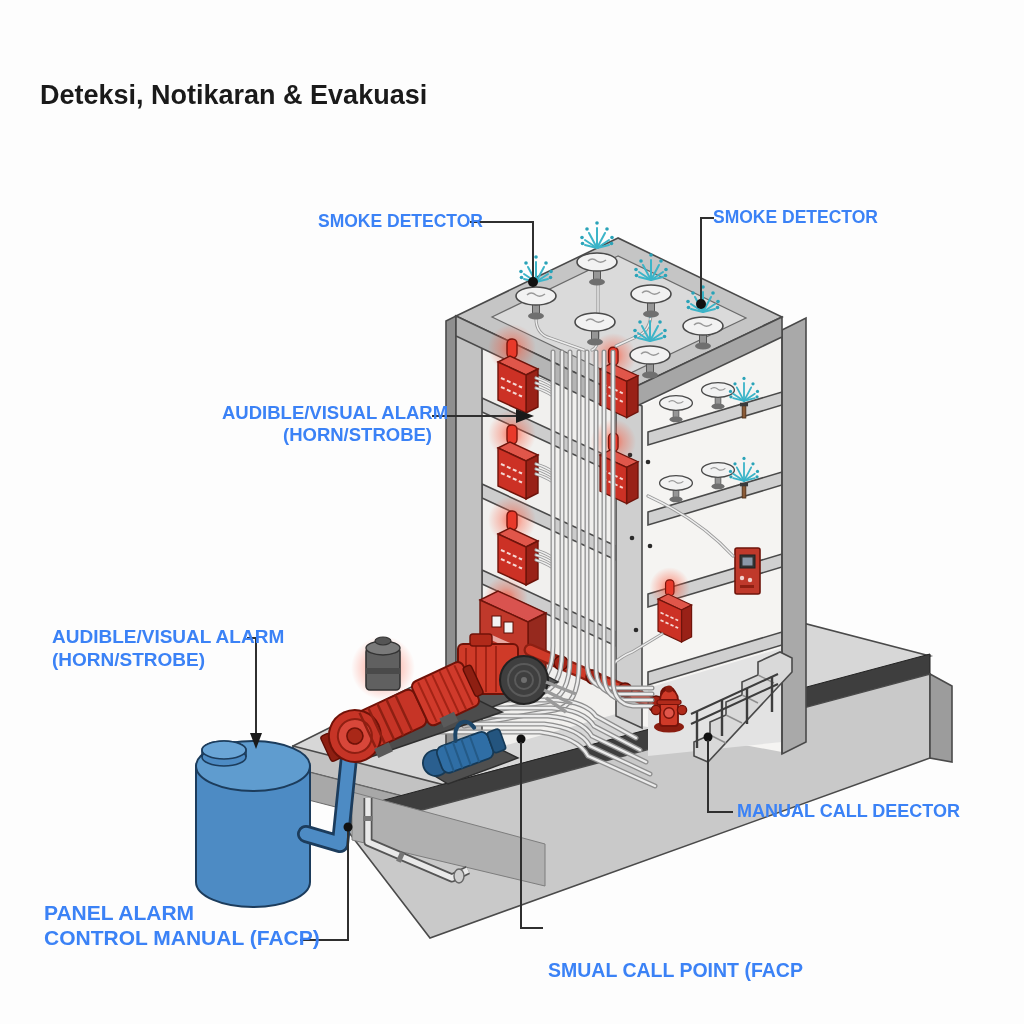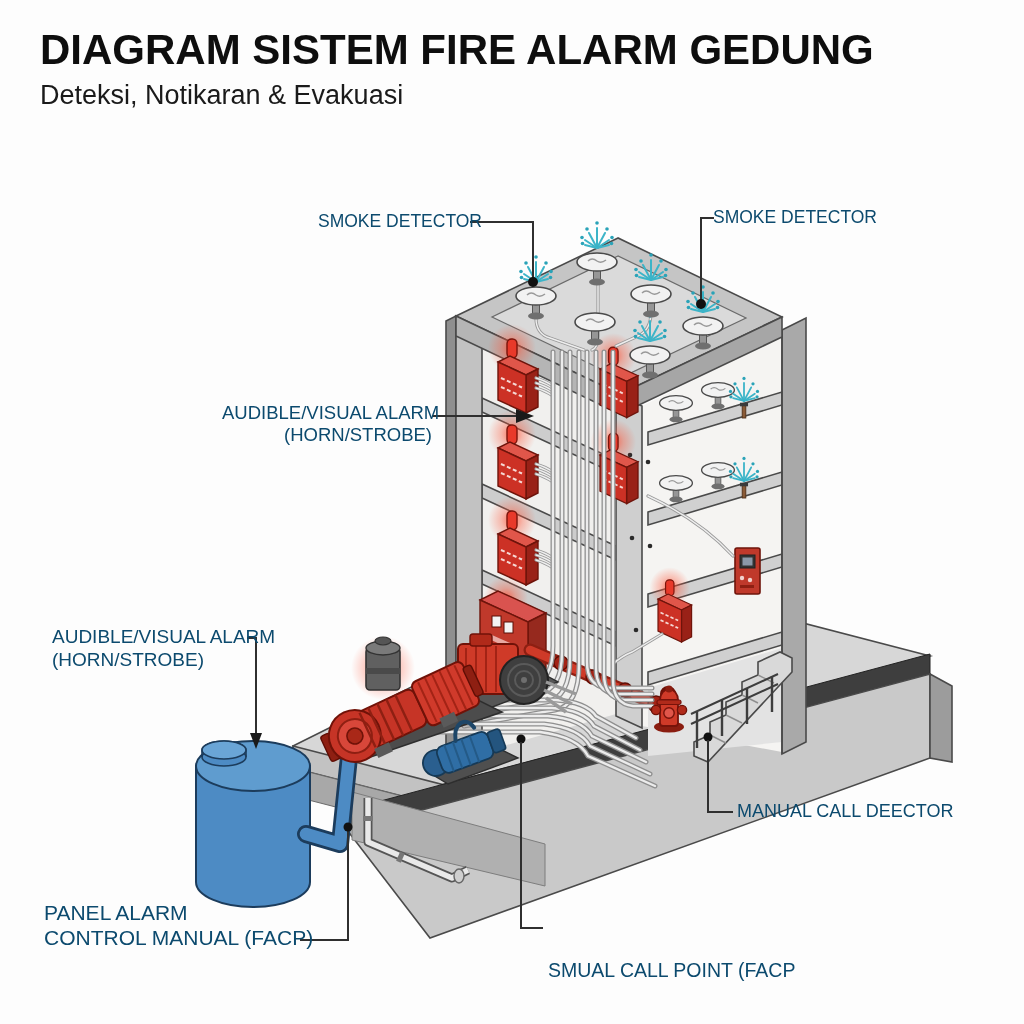--- a/index.html
+++ b/index.html
@@ -1,22 +1,22 @@
 <!DOCTYPE html>
 <html><head>
 <meta charset="utf-8">
 <style>
   html,body{margin:0;padding:0;background:#ffffff;}
   .canvas{position:relative;width:1024px;height:1024px;background:#fdfdfd;overflow:hidden;
           font-family:"Liberation Sans", sans-serif;}
   .canvas svg{position:absolute;left:0;top:0;}
   .ttl{position:absolute;left:40px;top:26px;font-size:42px;font-weight:700;color:#0e0e0e;
        letter-spacing:0px;white-space:nowrap;}
-  .sub{position:absolute;left:40px;top:80px;font-size:27px;font-weight:400;color:#1a1a1a;white-space:nowrap;}
-  .lbl{position:absolute;font-weight:400;color:#0c4a6e;font-size:18px;line-height:1.2;white-space:nowrap;}
+  .sub{position:absolute;left:40px;top:80px;font-size:27px;font-weight:700;color:#1a1a1a;white-space:nowrap;}
+  .lbl{position:absolute;font-weight:700;color:#3b82f6;font-size:18px;line-height:1.2;white-space:nowrap;}
   .lbl.r{text-align:right;}
   .lbl.big{font-size:21px;}
   
   .co{fill:none;stroke:#8f8f8f;stroke-width:5;stroke-linecap:round;}
   .ci{fill:none;stroke:#ececec;stroke-width:2.4;stroke-linecap:round;}
   .wo{fill:none;stroke:#9a9a9a;stroke-width:3.2;stroke-linecap:round;}
   .wi{fill:none;stroke:#eeeeee;stroke-width:1.4;stroke-linecap:round;}
   .ln{fill:none;stroke:#2f2f2f;stroke-width:2;}
   .edge{stroke:#4a4a4a;stroke-width:1.6;}
 </style>
@@ -343,21 +343,20 @@
     <polygon points="250,733 262,733 256,749" fill="#1a1a1a"></polygon>
     <path class="ln" d="M300,940 H348 V830"></path>
     <circle cx="348" cy="827" r="4.5" fill="#111"></circle>
     <circle cx="708" cy="737" r="4.5" fill="#111"></circle>
     <path class="ln" d="M708,740 V812 H733"></path>
     <circle cx="521" cy="739" r="4.5" fill="#111"></circle>
     <path class="ln" d="M521,742 V928 H543"></path>
   </g>
 </svg>
 
-  <div class="ttl">DIAGRAM SISTEM FIRE ALARM GEDUNG</div>
   <div class="sub">Deteksi, Notikaran &amp; Evakuasi</div>
 
   <div class="lbl" style="left:318px;top:211px;font-size:17.5px">SMOKE DETECTOR</div>
 
   <div class="lbl" style="left:713px;top:207px;font-size:17.5px">SMOKE DETECTOR</div>
 
   <div class="lbl r" style="left:222px;top:402px;width:210px;font-size:18.5px">
     <div>AUDIBLE/VISUAL ALARM</div>
     <div>(HORN/STROBE)</div>
   </div>

